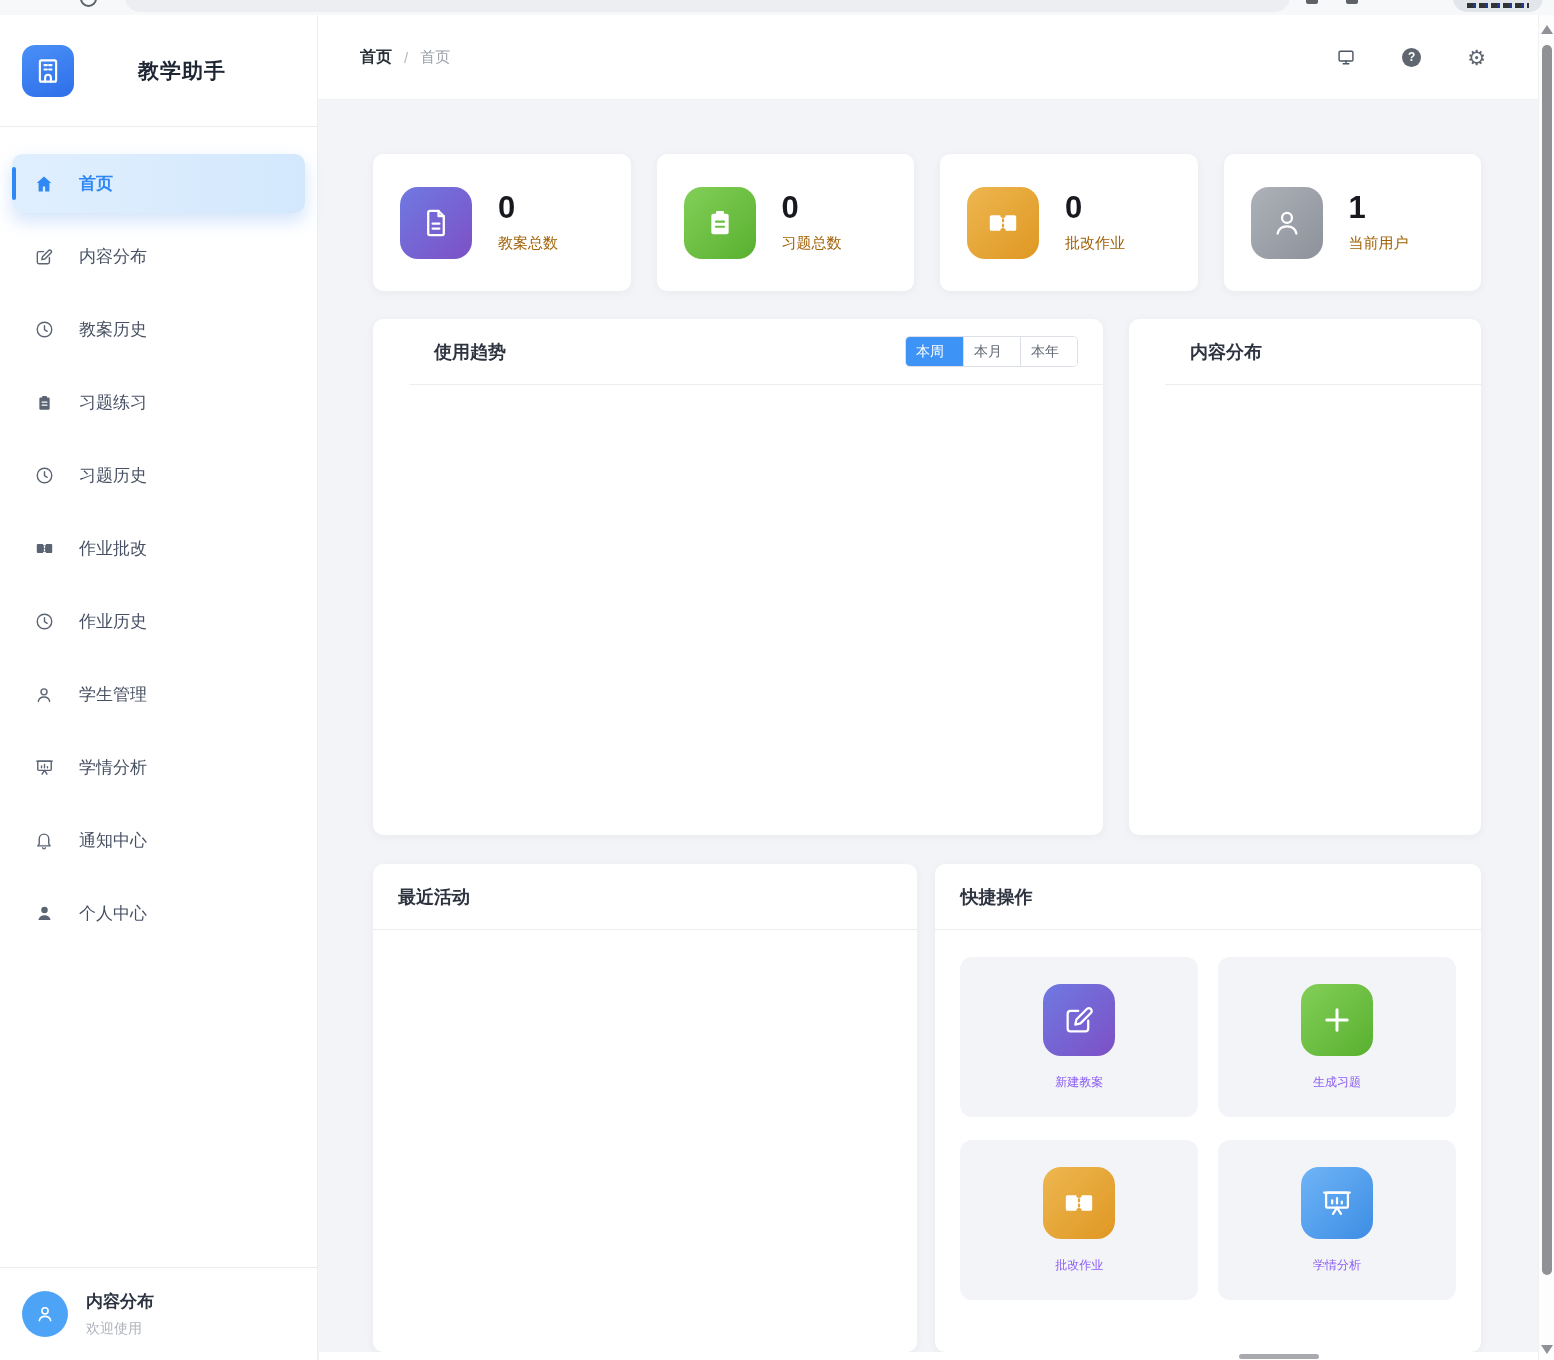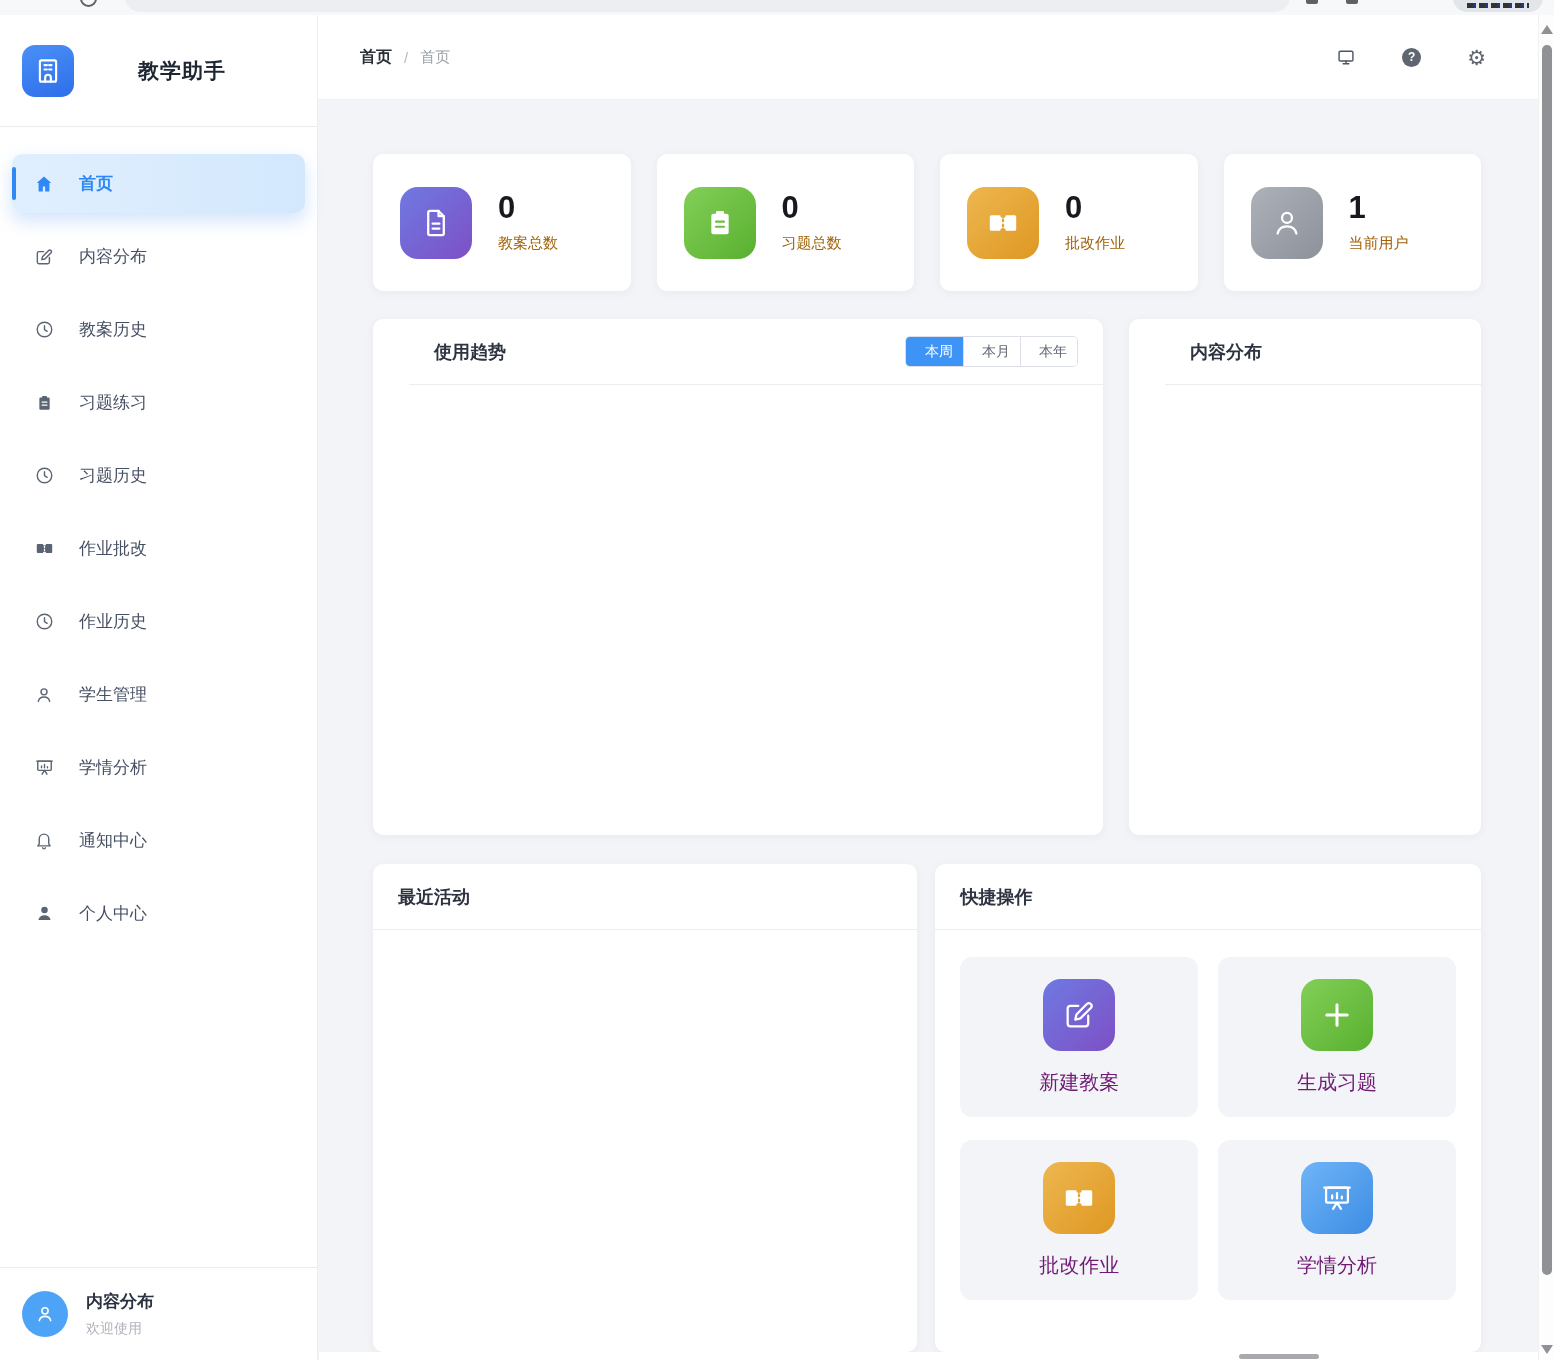--- a/index.html
+++ b/index.html
@@ -91,34 +91,34 @@
   .charts-row .card { height: 516px; display: flex; flex-direction: column; padding-left: 36px; }
   .bottom-row { display: grid; grid-template-columns: 540fr 541fr; gap: 18px; margin-top: 29px; }
   .bottom-row .card { height: 488px; display: flex; flex-direction: column; }
 
   .panel-header { height: 66px; flex: none; display: flex; align-items: center;
                   justify-content: space-between; padding: 0 25px; border-bottom: 1px solid #ededf0; }
   .panel-title { font-size: 18px; font-weight: bold; color: #2e3340; }
   .panel-body { flex: 1; }
 
   .tab-group { display: flex; border: 1px solid #dcdfe6; border-radius: 5px; overflow: hidden; }
-  .tab { min-width: 57px; height: 29px; line-height: 29px; text-align: right; padding: 0 10px;
+  .tab { min-width: 57px; height: 29px; line-height: 29px; text-align: left; padding: 0 10px;
          font-size: 14px; color: #5f6672; background: #fff; cursor: pointer;
          border-left: 1px solid #dcdfe6; }
   .tab:first-child { border-left: none; }
   .tab.active { background: #3e93f6; color: #fff; }
 
   
   .quick-grid { padding: 27px 25px; display: grid; grid-template-columns: 1fr 1fr;
                 gap: 23px 20px; }
   .quick-tile { height: 160px; background: #f3f4f7; border-radius: 12px; cursor: pointer;
                 display: flex; flex-direction: column; align-items: center; justify-content: center; }
   .quick-icon { width: 72px; height: 72px; border-radius: 18px; color: #fff;
                 display: flex; align-items: center; justify-content: center; }
-  .quick-lbl { font-size: 20px; color: #701a75; margin-top: 18px; text-align: center; }
+  .quick-lbl { font-size: 12px; color: #8b5cf6; margin-top: 18px; text-align: center; }
 
   
   .vscroll { width: 16px; background: #fdfdfe; border-left: 1px solid #f1f1f2; position: relative; flex: none; }
   .vs-up { position: absolute; top: 10px; left: 2px; width: 0; height: 0; cursor: pointer;
            border-left: 6px solid transparent; border-right: 6px solid transparent;
            border-bottom: 9px solid #8f9196; }
   .vs-down { position: absolute; bottom: 6px; left: 2px; width: 0; height: 0; cursor: pointer;
            border-left: 6px solid transparent; border-right: 6px solid transparent;
            border-top: 9px solid #8f9196; }
   .vs-thumb { position: absolute; top: 30px; left: 3px; width: 10px; height: 1230px;

